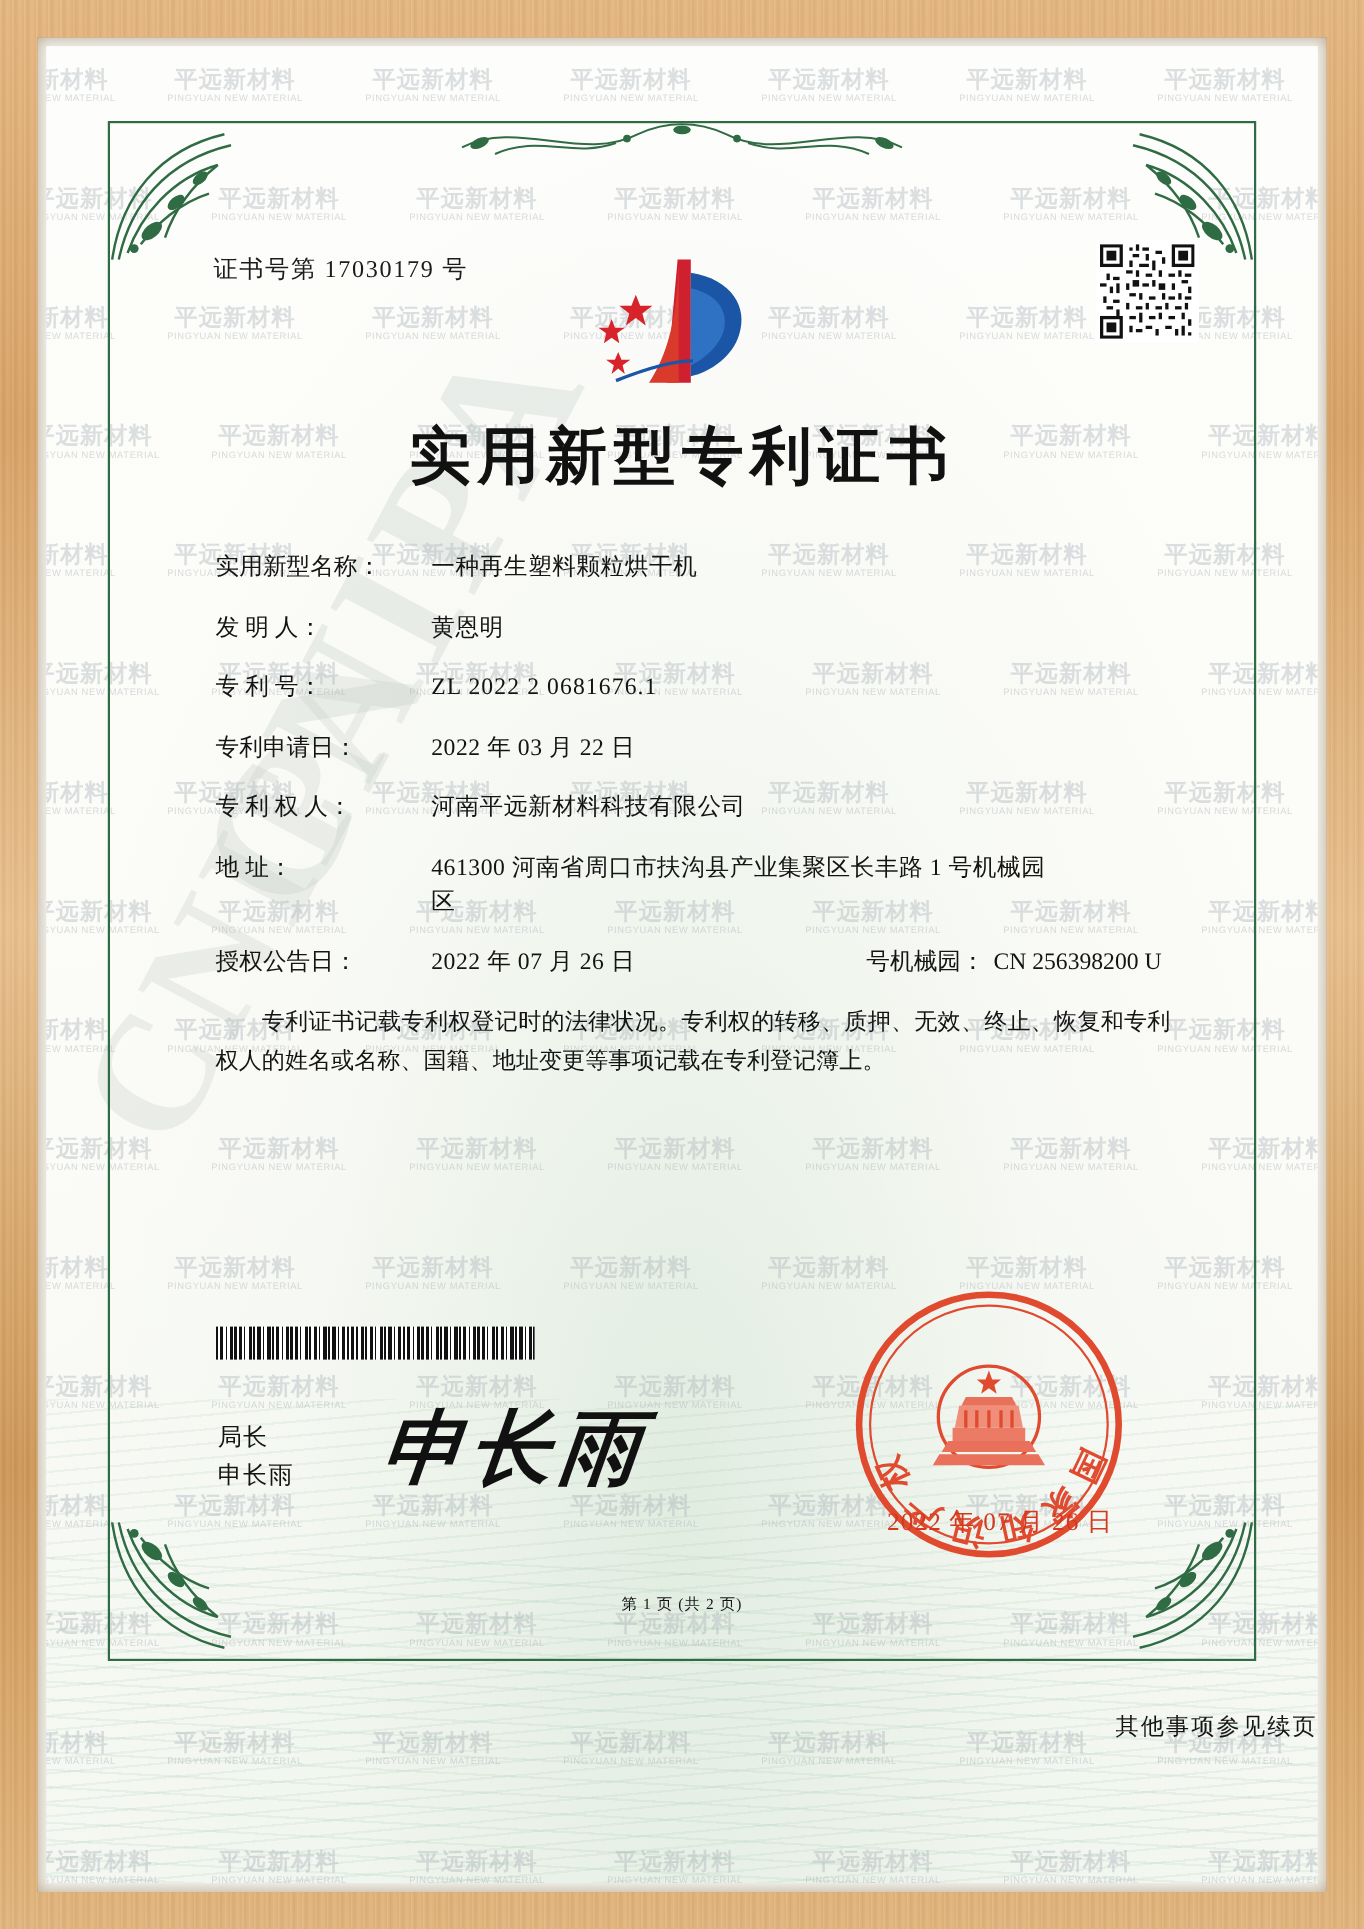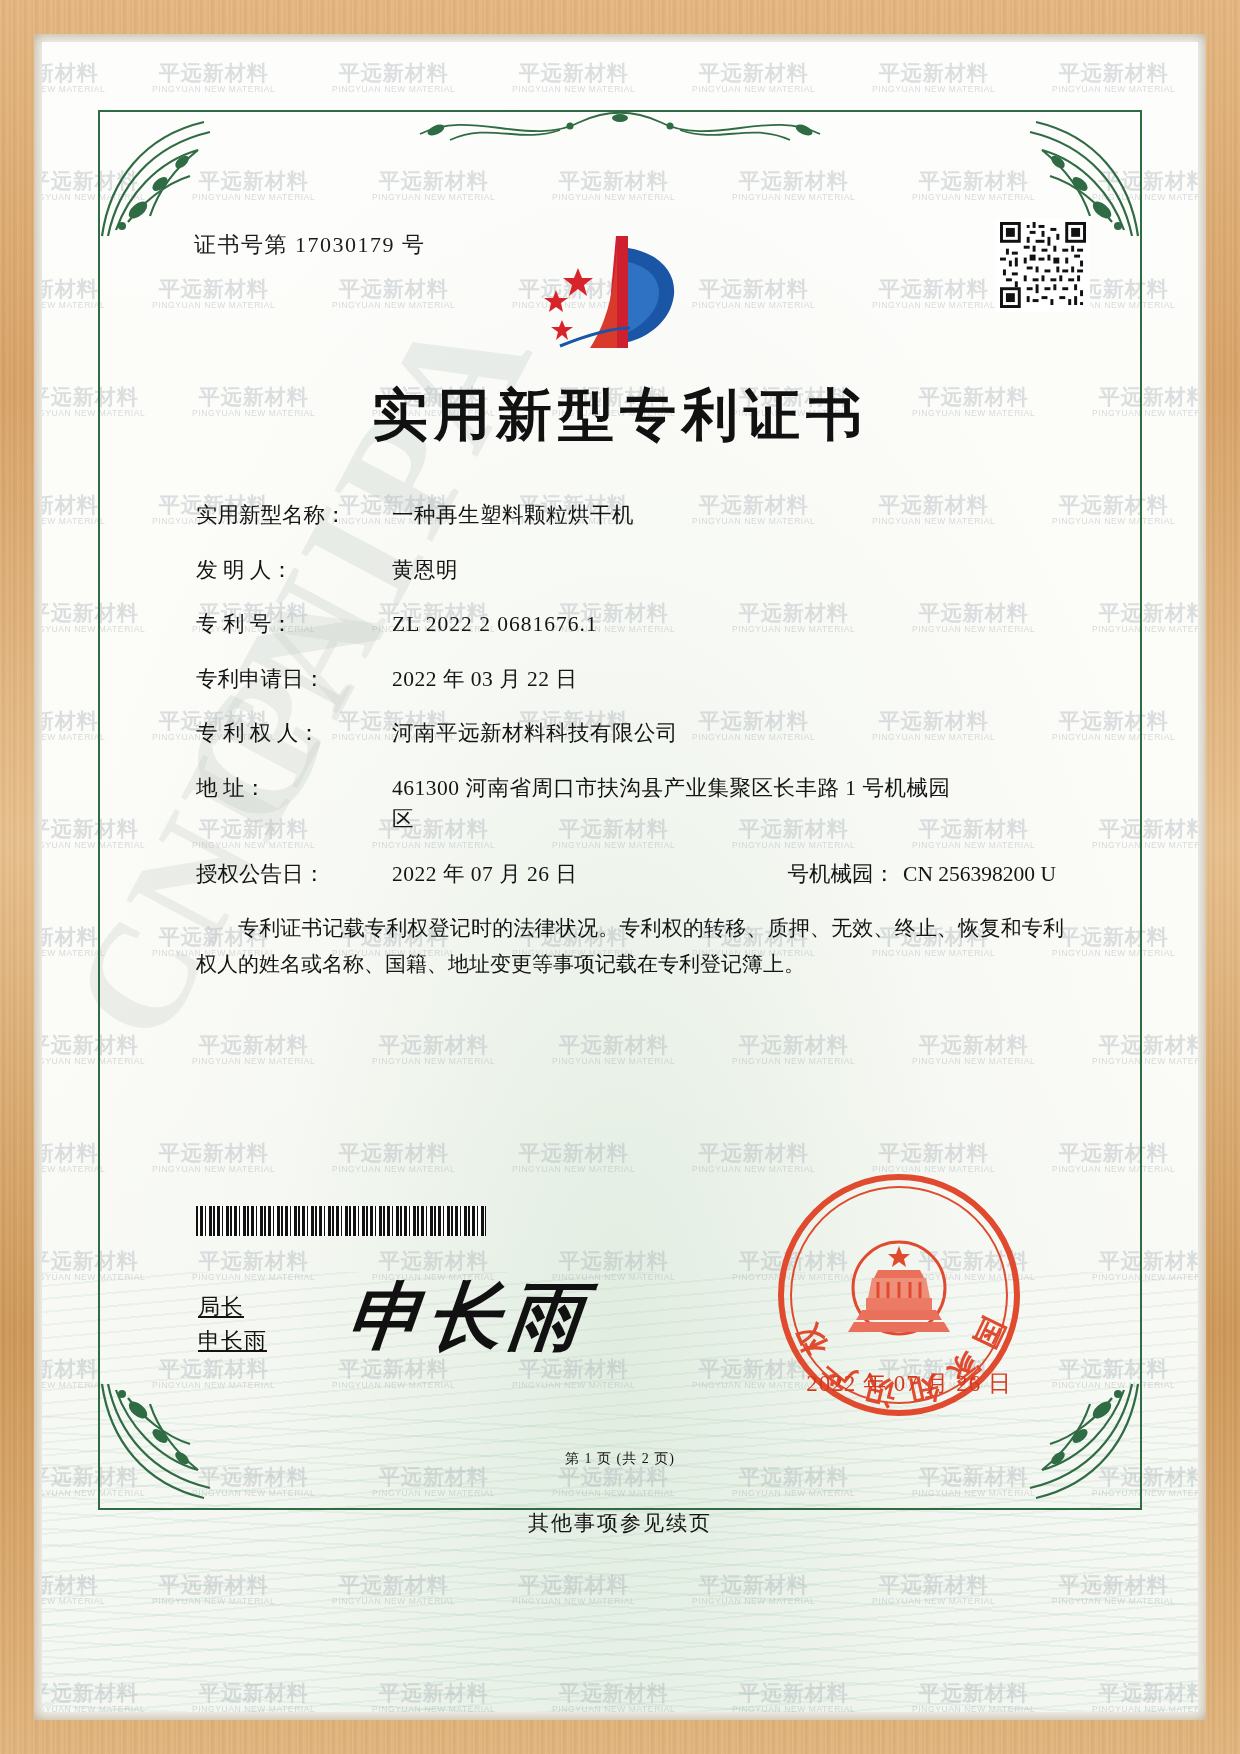--- a/index.html
+++ b/index.html
@@ -276,21 +276,20 @@
 
   
   .sig-label {
     position: absolute;
     left: 100px;
     top: 1180px;
     font-size: 22px;
     color: #141414;
     line-height: 1.55;
     letter-spacing: 1px;
-    text-decoration: underline;
   }
   .sig-script {
     position: absolute;
     left: 250px;
     top: 1158px;
     font-size: 74px;
     color: #111;
     font-family: "Liberation Serif", serif;
     font-style: italic;
     font-weight: bold;
@@ -322,22 +321,22 @@
     top: 1340px;
     text-align: center;
     font-size: 14px;
     color: #141414;
     letter-spacing: 1px;
   }
 
   .footer-note {
     position: absolute;
     left: 0; right: 0;
-    top: 1467px;
-    text-align: center;
+    top: 1513px;
+    text-align: right;
     font-size: 21px;
     color: #141414;
     letter-spacing: 2px;
   }
 </style>
 </head>
 <body>
 
 <div class="frame">
   <div class="frame-inner-shadow"></div>

